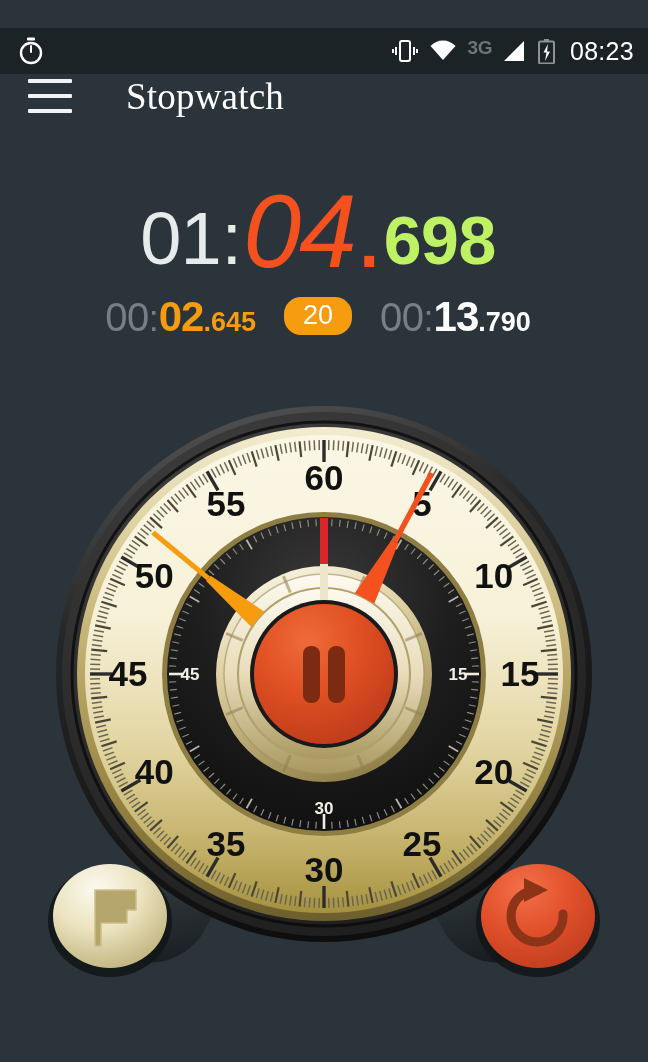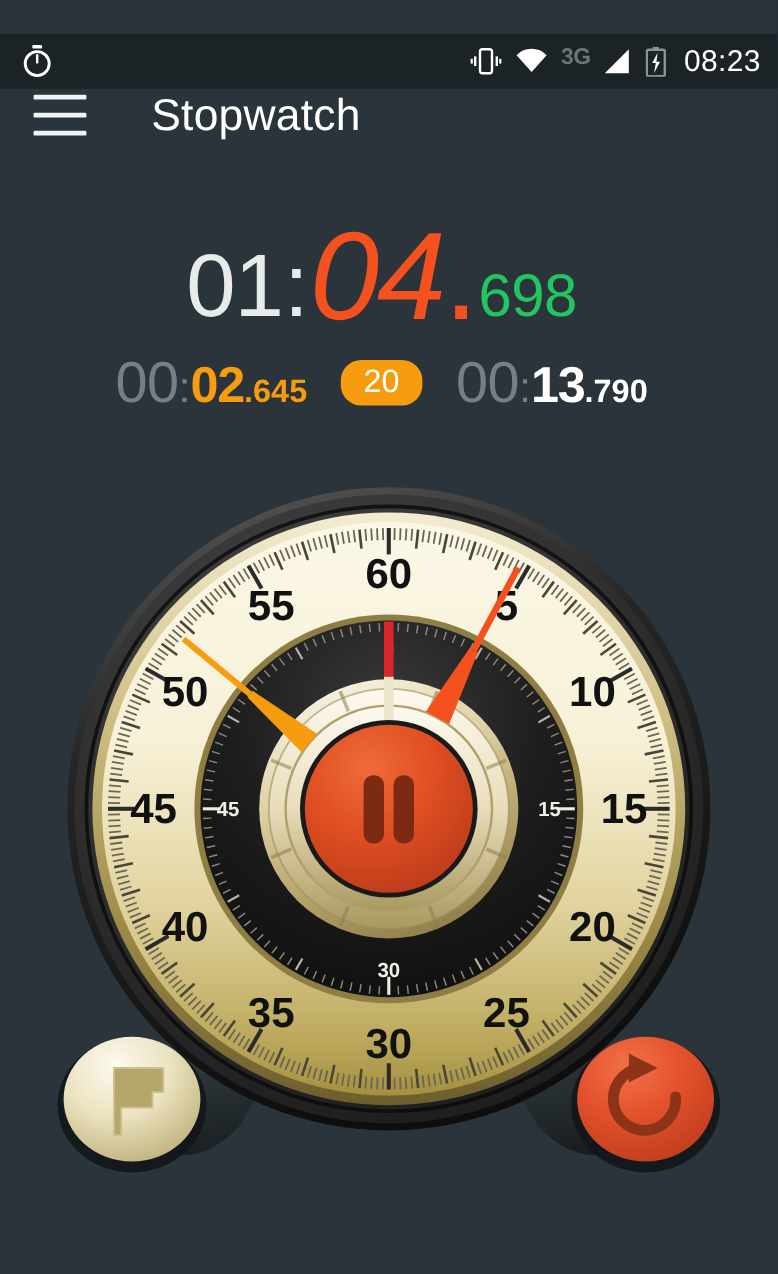--- a/index.html
+++ b/index.html
@@ -25,21 +25,21 @@
     line-height:1; position:relative; top:-4px;
   }
   .sb-time{
     color:#ffffff; font-size:25px; font-weight:normal; letter-spacing:0.3px;
     margin-left:4px;
   }
 
   
   .appbar{
     position:absolute; left:0; top:46px; width:616px; height:100px;
-    display:flex; align-items:center;
+    display:flex; align-items:center;font-family:Liberation Serif, serif;
   }
   .hamburger{
     width:44px; height:34px; margin-left:28px;
     display:flex; flex-direction:column; justify-content:space-between;
     cursor:pointer;
   }
   .hamburger i{ display:block; height:4px; background:#f1f3f4; border-radius:1px; width:100%; }
   .app-title{
     color:#ffffff; font-size:37px; margin-left:54px; letter-spacing:0.2px;
   }
@@ -58,29 +58,29 @@
     color:#e8ebec; font-size:74px; font-weight:300;
     letter-spacing:-1px;
   }
   .t-colon{ color:#e8ebec; font-size:74px; font-weight:300; margin:0 1px; }
   .t-sec{
     color:#f4511e; font-size:104px; font-weight:400; letter-spacing:-2px;
     position:relative; top:3px;font-style:italic;
   }
   .t-dot{ color:#f4511e; font-size:104px; font-weight:400; position:relative; top:3px; }
   .t-ms{
-    color:#22c55e; font-size:50px; font-weight:400; letter-spacing:-0.5px;
+    color:#bef264; font-size:68px; font-weight:700; letter-spacing:-0.5px;
   }
 
   .lapline{
     display:flex; align-items:center; justify-content:center;
     margin-top:16px; gap:0px; white-space:nowrap;
   }
   .lap-left, .lap-right{ display:flex; align-items:baseline; line-height:1; }
-  .lp-dim{ color:#767f83; font-size:48px; font-weight:300; letter-spacing:-0.5px; }
+  .lp-dim{ color:#767f83; font-size:40px; font-weight:300; letter-spacing:-0.5px; }
   .lp-colon{ color:#767f83; font-size:36px; font-weight:300; }
   .lp-amber{ color:#f79b0f; font-size:42px; font-weight:bold; letter-spacing:-1px; }
   .lp-amber-ms{ color:#f79b0f; font-size:27px; font-weight:bold; }
   .lp-white{ color:#ffffff; font-size:42px; font-weight:bold; letter-spacing:-1px; }
   .lp-white-ms{ color:#ffffff; font-size:27px; font-weight:bold; }
   .lap-badge{
     background:#f79b0f; color:#ffffff;
     border-radius:17px; padding:5px 19px 6px 19px;
     font-size:27px; line-height:1;
     margin:0 28px; position:relative; top:-1px;

